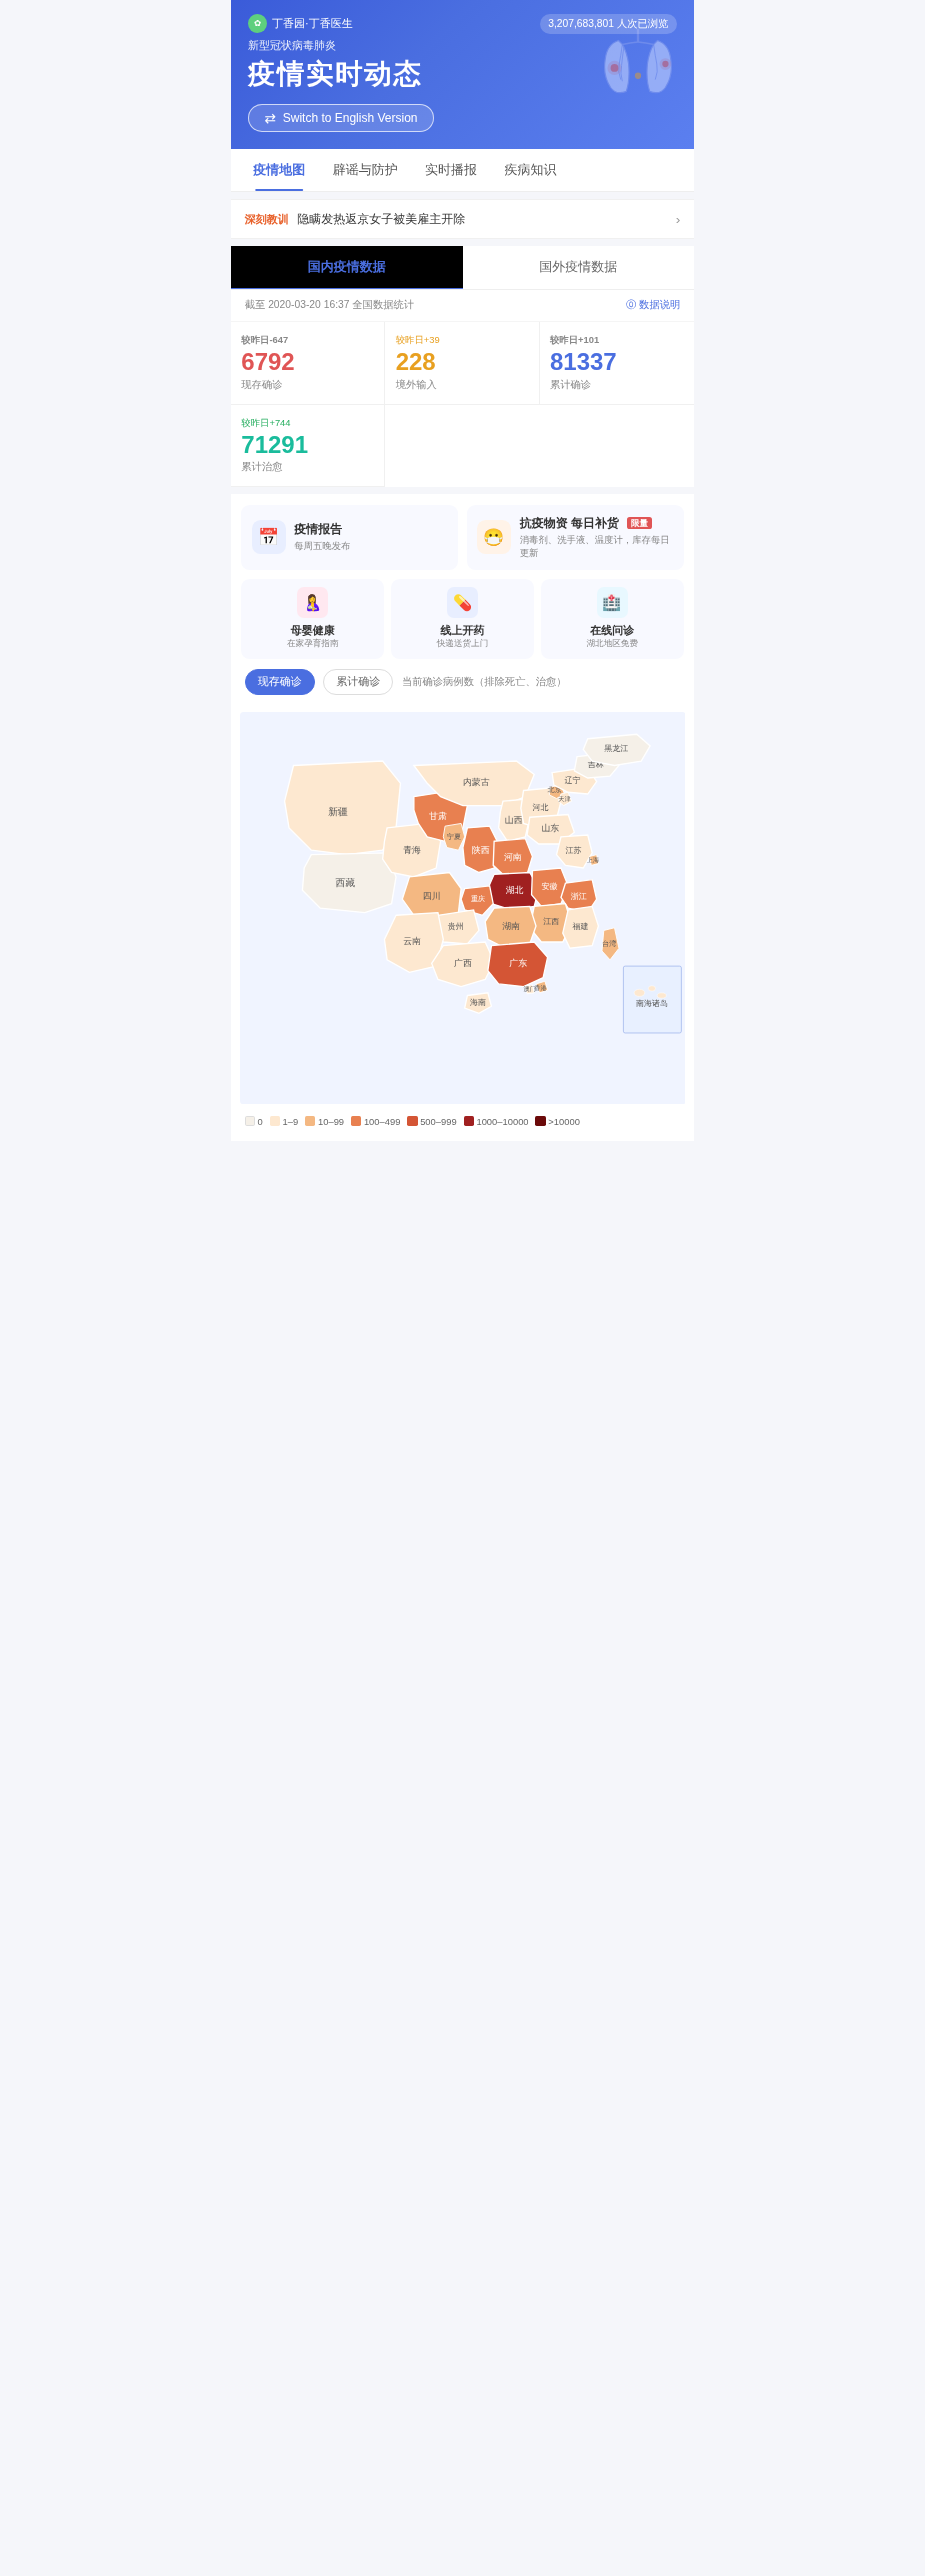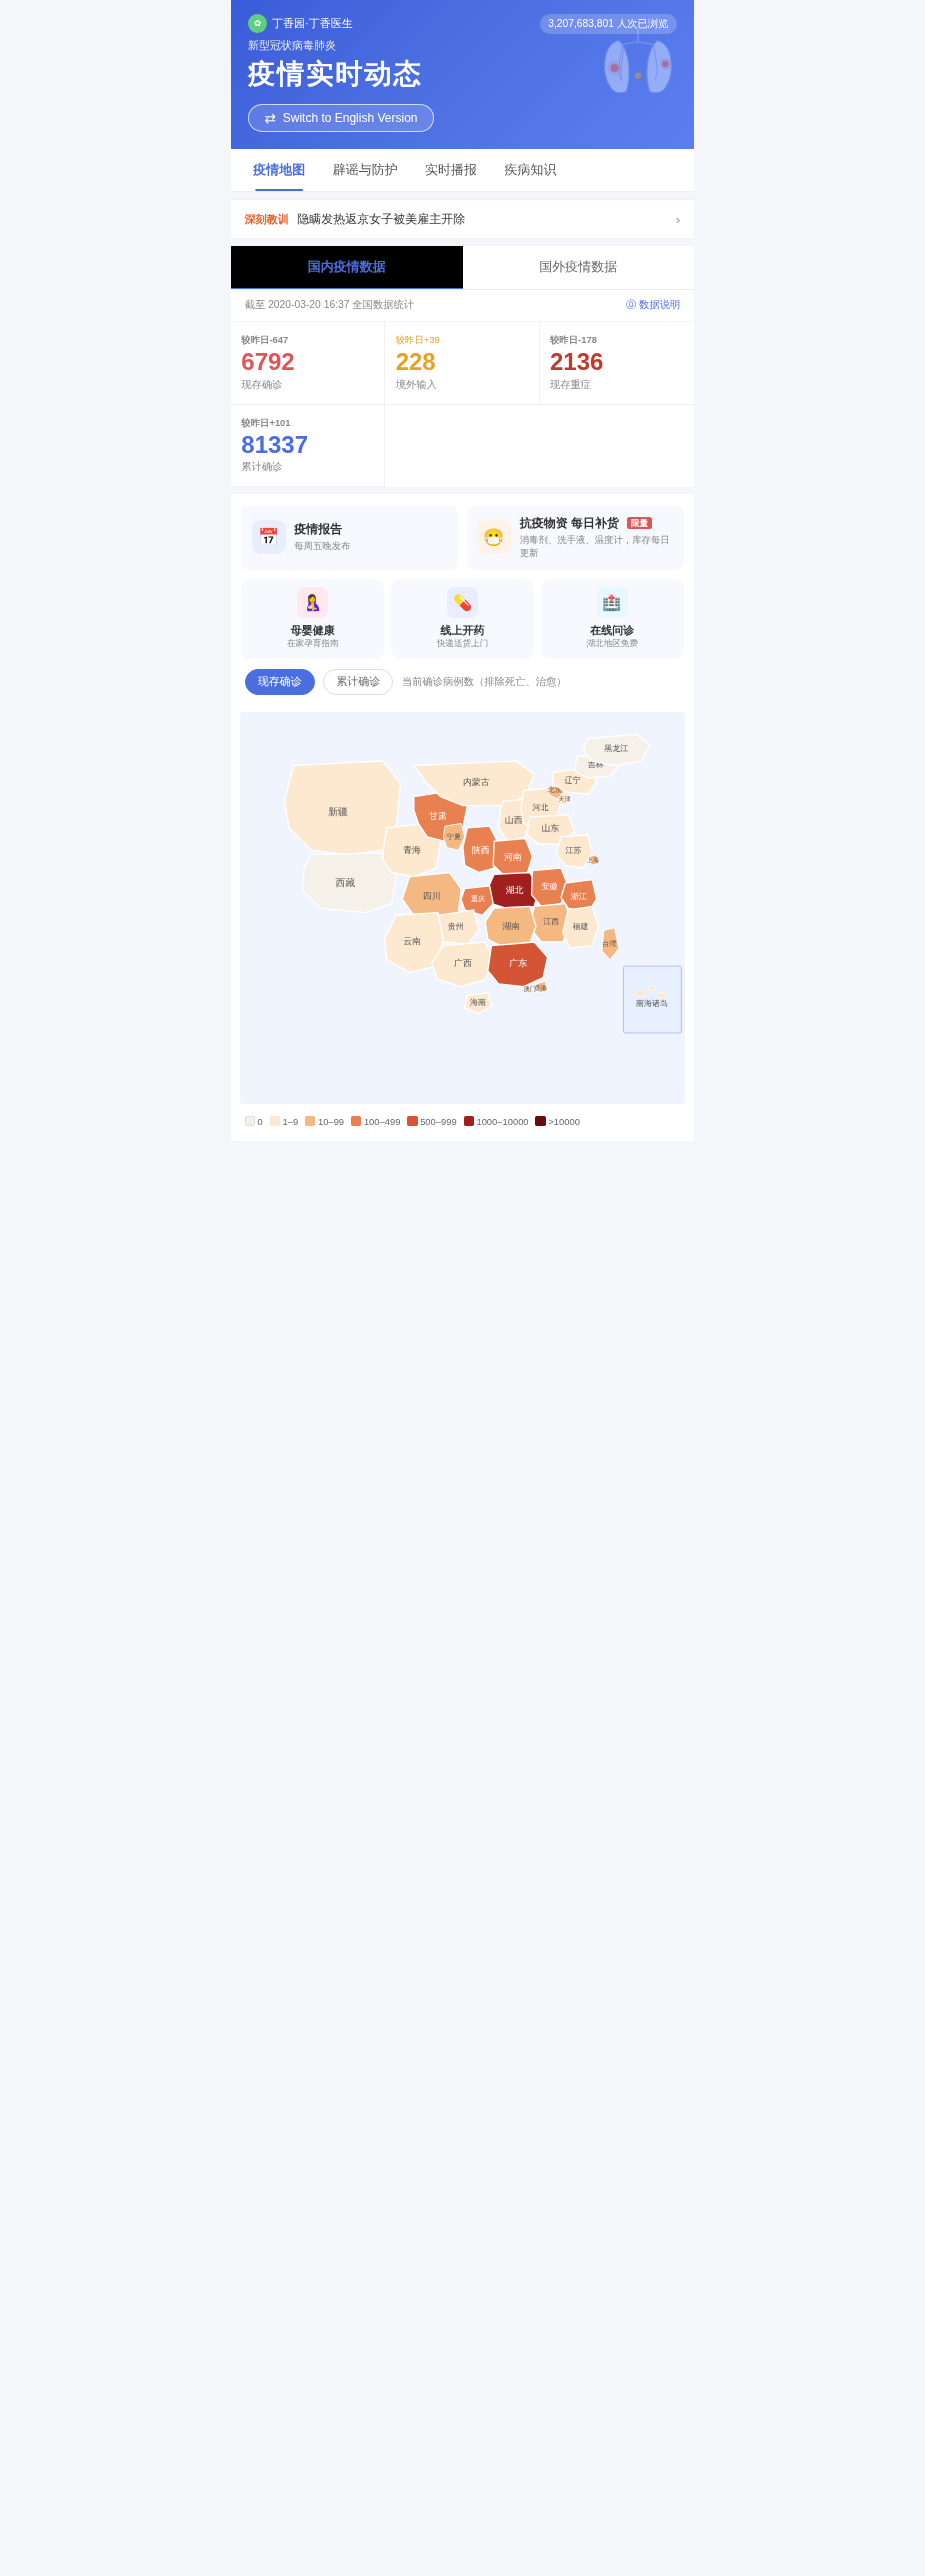--- a/index.html
+++ b/index.html
@@ -438,33 +438,33 @@
       <div class="stat-number red">6792</div>
       <div class="stat-label">现存确诊</div>
     </div>
 
     <div class="stat-cell">
       <div class="stat-diff pos-orange">较昨日+39</div>
       <div class="stat-number orange">228</div>
       <div class="stat-label">境外输入</div>
     </div>
 
-    <div class="stat-cell">
-      <div class="stat-diff neg">较昨日-178</div>
-      <div class="stat-number dark-red">2136</div>
-      <div class="stat-label">现存重症</div>
-    </div>
 
     <div class="stat-cell">
       <div class="stat-diff neg">较昨日+101</div>
       <div class="stat-number blue">81337</div>
       <div class="stat-label">累计确诊</div>
     </div>
 
 
+    <div class="stat-cell">
+      <div class="stat-diff pos-green">较昨日+744</div>
+      <div class="stat-number teal">71291</div>
+      <div class="stat-label">累计治愈</div>
+    </div>
   </div>
 </div>
 
 <div style="background:white; padding: 10.3px 10.3px 0; margin-bottom:0;">
   <div style="display:grid; grid-template-columns:1fr 1fr; gap:8.6px; margin-bottom:8.6px;">
     <div class="service-card">
       <div class="service-icon blue-bg">📅</div>
       <div class="service-text">
         <h4>疫情报告</h4>
         <p>每周五晚发布</p>

